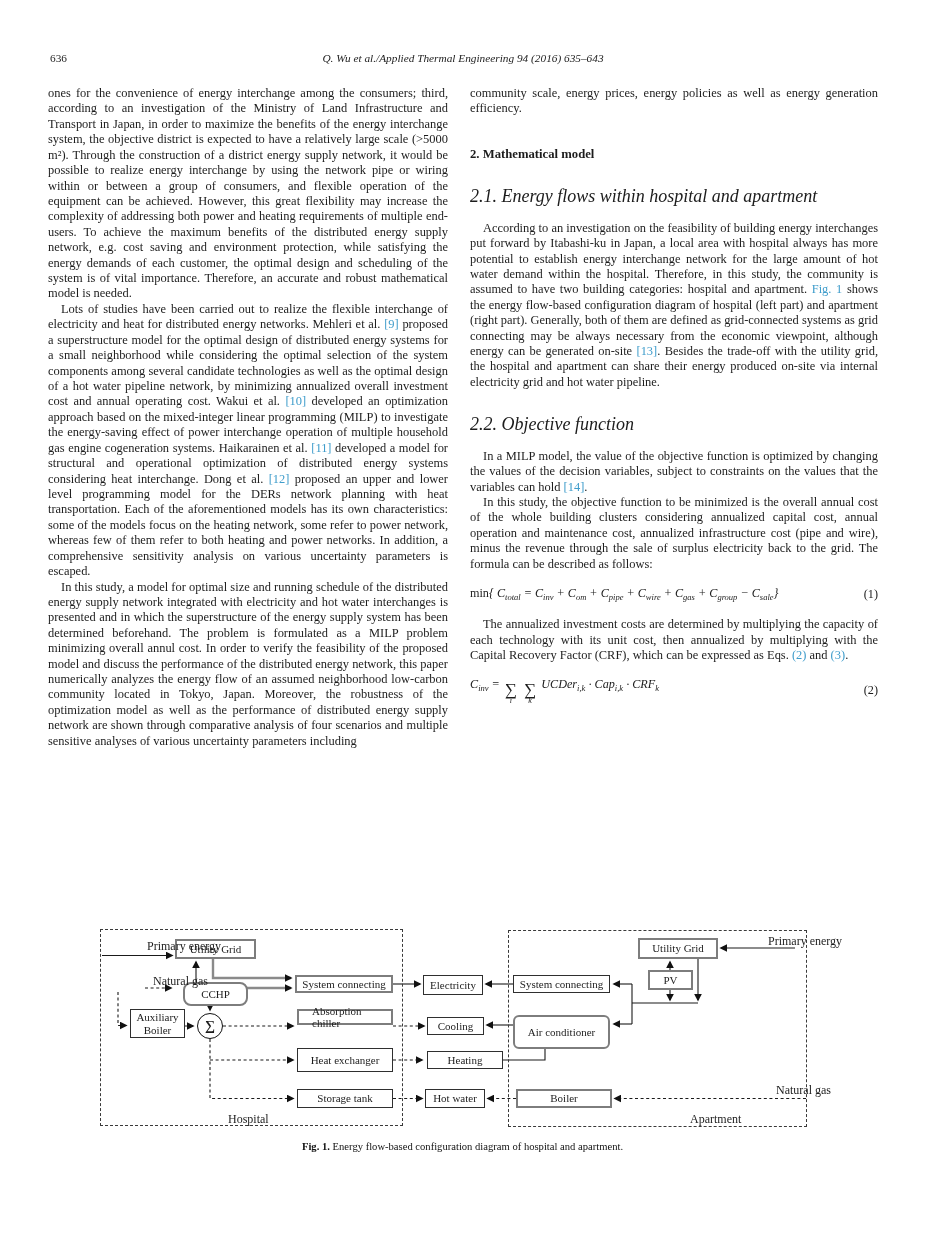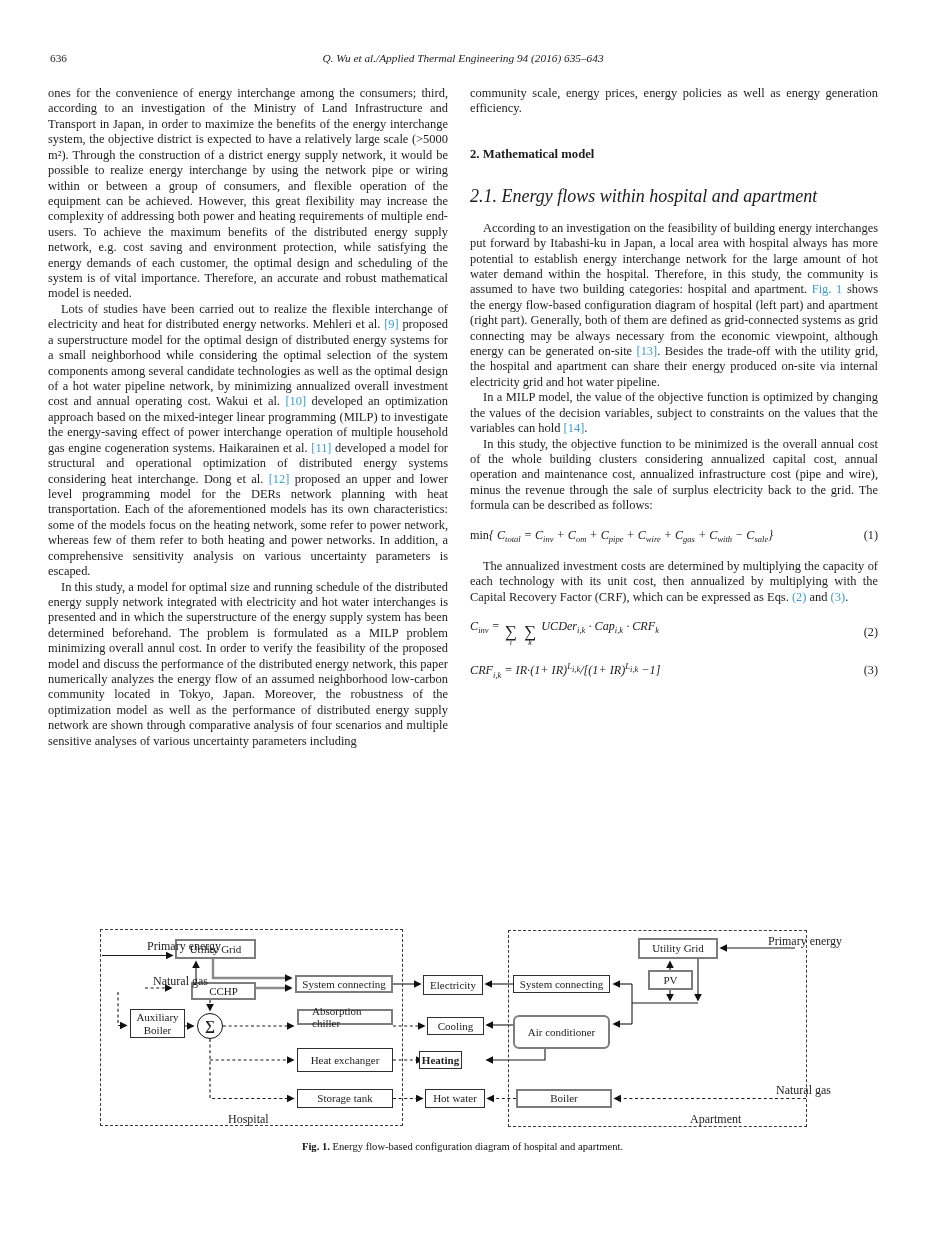--- a/index.html
+++ b/index.html
@@ -56,32 +56,32 @@
   <div class="col colL" id="colL">
       <p>ones for the convenience of energy interchange among the consumers; third, according to an investigation of the Ministry of Land Infrastructure and Transport in Japan, in order to maximize the benefits of the energy interchange system, the objective district is expected to have a relatively large scale (&gt;5000 m²). Through the construction of a district energy supply network, it would be possible to realize energy interchange by using the network pipe or wiring within or between a group of consumers, and flexible operation of the equipment can be achieved. However, this great flexibility may increase the complexity of addressing both power and heating requirements of multiple end-users. To achieve the maximum benefits of the distributed energy supply network, e.g. cost saving and environment protection, while satisfying the energy demands of each customer, the optimal design and scheduling of the system is of vital importance. Therefore, an accurate and robust mathematical model is needed.</p>
       <p class="ind">Lots of studies have been carried out to realize the flexible interchange of electricity and heat for distributed energy networks. Mehleri et al. <span class="cite">[9]</span> proposed a superstructure model for the optimal design of distributed energy systems for a small neighborhood while considering the optimal selection of the system components among several candidate technologies as well as the optimal design of a hot water pipeline network, by minimizing annualized overall investment cost and annual operating cost. Wakui et al. <span class="cite">[10]</span> developed an optimization approach based on the mixed-integer linear programming (MILP) to investigate the energy-saving effect of power interchange operation of multiple household gas engine cogeneration systems. Haikarainen et al. <span class="cite">[11]</span> developed a model for structural and operational optimization of distributed energy systems considering heat interchange. Dong et al. <span class="cite">[12]</span> proposed an upper and lower level programming model for the DERs network planning with heat transportation. Each of the aforementioned models has its own characteristics: some of the models focus on the heating network, some refer to power network, whereas few of them refer to both heating and power networks. In addition, a comprehensive sensitivity analysis on various uncertainty parameters is escaped.</p>
       <p class="ind">In this study, a model for optimal size and running schedule of the distributed energy supply network integrated with electricity and hot water interchanges is presented and in which the superstructure of the energy supply system has been determined beforehand. The problem is formulated as a MILP problem minimizing overall annul cost. In order to verify the feasibility of the proposed model and discuss the performance of the distributed energy network, this paper numerically analyzes the energy flow of an assumed neighborhood low-carbon community located in Tokyo, Japan. Moreover, the robustness of the optimization model as well as the performance of distributed energy supply network are shown through comparative analysis of four scenarios and multiple sensitive analyses of various uncertainty parameters including</p>
     </div>
   <div class="col colR" id="colR">
       <p>community scale, energy prices, energy policies as well as energy generation efficiency.</p>
       <h2>2. Mathematical model</h2>
       <h3>2.1. Energy flows within hospital and apartment</h3>
       <p class="ind">According to an investigation on the feasibility of building energy interchanges put forward by Itabashi-ku in Japan, a local area with hospital always has more potential to establish energy interchange network for the large amount of hot water demand within the hospital. Therefore, in this study, the community is assumed to have two building categories: hospital and apartment. <span class="cite">Fig. 1</span> shows the energy flow-based configuration diagram of hospital (left part) and apartment (right part). Generally, both of them are defined as grid-connected systems as grid connecting may be always necessary from the economic viewpoint, although energy can be generated on-site <span class="cite">[13]</span>. Besides the trade-off with the utility grid, the hospital and apartment can share their energy produced on-site via internal electricity grid and hot water pipeline.</p>
+      <h3>2.2. Objective function</h3>
       <p class="ind">In a MILP model, the value of the objective function is optimized by changing the values of the decision variables, subject to constraints on the values that the variables can hold <span class="cite">[14]</span>.</p>
       <p class="ind">In this study, the objective function to be minimized is the overall annual cost of the whole building clusters considering annualized capital cost, annual operation and maintenance cost, annualized infrastructure cost (pipe and wire), minus the revenue through the sale of surplus electricity back to the grid. The formula can be described as follows:</p>
-      <div class="eq"><span class="rm">min</span>{ C<sub>total</sub> = C<sub>inv</sub> + C<sub>om</sub> + C<sub>pipe</sub> + C<sub>wire</sub> + C<sub>gas</sub> + C<sub>with</sub> − C<sub>sale</sub>}<span class="eqnum">(1)</span></div>
+      <div class="eq"><span class="rm">min</span>{ C<sub>total</sub> = C<sub>inv</sub> + C<sub>om</sub> + C<sub>pipe</sub> + C<sub>wire</sub> + C<sub>gas</sub> + C<sub>group</sub> − C<sub>sale</sub>}<span class="eqnum">(1)</span></div>
       <p class="ind">The annualized investment costs are determined by multiplying the capacity of each technology with its unit cost, then annualized by multiplying with the Capital Recovery Factor (CRF), which can be expressed as Eqs. <span class="cite">(2)</span> and <span class="cite">(3)</span>.</p>
       <div class="eq">C<sub>inv</sub> = <span class="sum">
           <span class="sg">∑</span>
           <span class="lim">i</span>
         </span> <span class="sum">
           <span class="sg">∑</span>
           <span class="lim">k</span>
         </span> UCDer<sub>i,k</sub> · Cap<sub>i,k</sub> · CRF<sub>k</sub><span class="eqnum">(2)</span></div>
-      <div class="eq">CRF<sub>i,k</sub> = IR·(1+ IR)<sup>L<sub>i,k</sub></sup>/[(1+ IR)<sup>L<sub>i,k</sub></sup> −1]<span class="eqnum">(3)</span></div>
     </div>
 
   <div class="figure" id="figure">
     <svg id="figsvg" width="717" height="210" viewBox="0 0 717 210">
       <defs>
         <marker id="ah" viewBox="0 0 10 10" refX="8" refY="5" markerUnits="userSpaceOnUse" markerWidth="8" markerHeight="8" orient="auto-start-reverse">
           <path d="M0,0 L10,5 L0,10 z" fill="#111"></path>
         </marker>
       </defs>
       <g id="conn" fill="none">
@@ -111,29 +111,29 @@
         <path class="cs" d="M603,33 V74" marker-end="url(#ah)" stroke="#1a1a1a" stroke-width="1.1"></path>
         <path class="cs nm" d="M537,77 H603" stroke="#1a1a1a" stroke-width="1.1"></path>
         <path class="cs nm" d="M537,58 V98" stroke="#1a1a1a" stroke-width="1.1"></path>
         <path class="cs" d="M537,58 H519" marker-end="url(#ah)" stroke="#1a1a1a" stroke-width="1.1"></path>
         <path class="cs" d="M537,98 H519" marker-end="url(#ah)" stroke="#1a1a1a" stroke-width="1.1"></path>
       </g>
     </svg>
     <div class="boundary bnd-h"></div>
     <div class="boundary bnd-a"></div>
   <div class="fbox g" style="left: 80px; top: 13px; width: 81px; height: 20px;">Utility Grid</div>
-      <div class="fbox g" style="left: 96px; top: 56px; width: 65px; height: 18px;">CCHP</div>
+      <div class="fbox g" style="left: 88px; top: 56px; width: 65px; height: 24px; border-radius: 8px;">CCHP</div>
       <div class="fbox b" style="left: 35px; top: 83px; width: 55px; height: 29px;">Auxiliary Boiler</div>
       <div class="fbox g" style="left: 200px; top: 49px; width: 98px; height: 18px;">System connecting</div>
       <div class="fbox g left" style="left: 202px; top: 83px; width: 96px; height: 16px;">Absorption chiller</div>
       <div class="fbox b" style="left: 202px; top: 122px; width: 96px; height: 24px;">Heat exchanger</div>
       <div class="fbox b" style="left: 202px; top: 163px; width: 96px; height: 19px;">Storage tank</div>
       <div class="fbox b" style="left: 328px; top: 49px; width: 60px; height: 20px;">Electricity</div>
       <div class="fbox b" style="left: 332px; top: 91px; width: 57px; height: 18px;">Cooling</div>
-      <div class="fbox b" style="left: 324px; top: 125px; width: 43px; height: 18px; font-weight: bold;">Heating</div>
+      <div class="fbox b" style="left: 332px; top: 125px; width: 76px; height: 18px;">Heating</div>
       <div class="fbox b" style="left: 330px; top: 163px; width: 60px; height: 19px;">Hot water</div>
       <div class="fbox b" style="left: 418px; top: 49px; width: 97px; height: 18px;">System connecting</div>
       <div class="fbox g" style="left: 418px; top: 89px; width: 97px; height: 34px; border-radius: 6px;">Air conditioner</div>
       <div class="fbox g" style="left: 543px; top: 12px; width: 80px; height: 21px;">Utility Grid</div>
       <div class="fbox g" style="left: 553px; top: 44px; width: 45px; height: 20px;">PV</div>
       <div class="fbox g" style="left: 421px; top: 163px; width: 96px; height: 19px;">Boiler</div>
       <div class="fbox sig" style="left: 102px; top: 87px; width: 26px; height: 26px;">∑</div>
       <div class="flabel" style="left: 7px; top: 13px;">Primary energy</div>
       <div class="flabel" style="left: 13px; top: 48px;">Natural gas</div>
       <div class="flabel" style="left: 88px; top: 186px;">Hospital</div>

